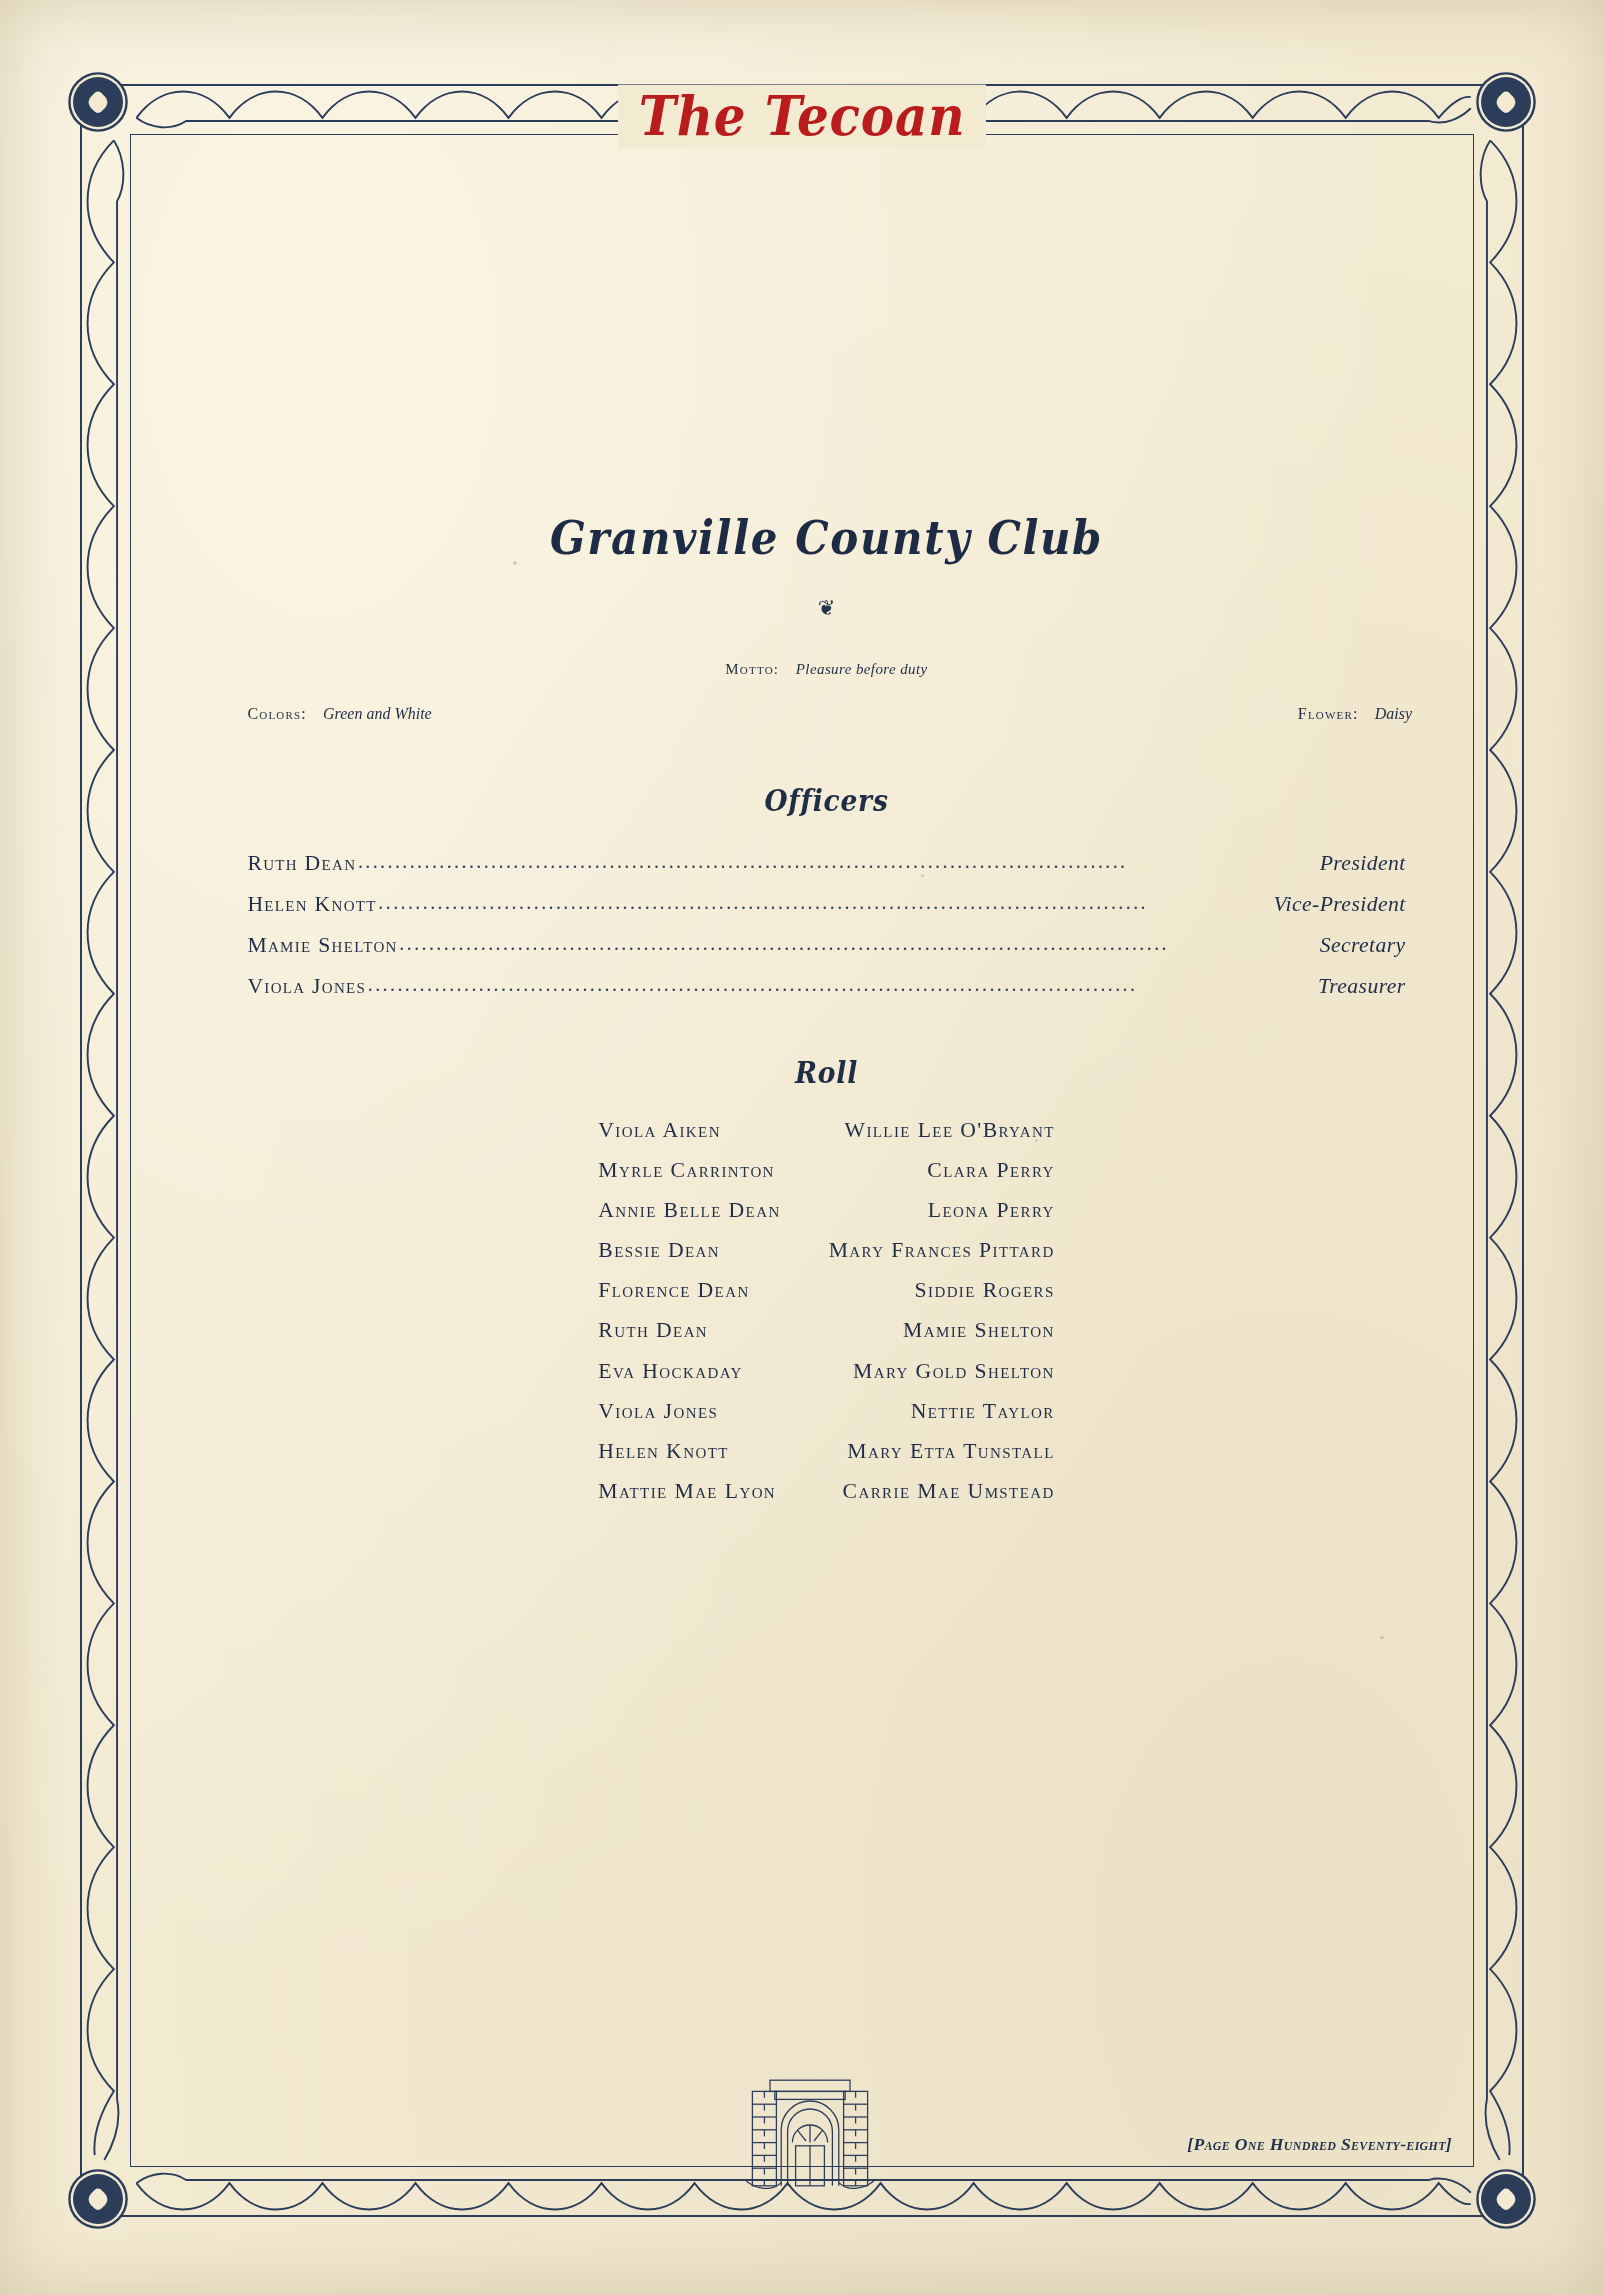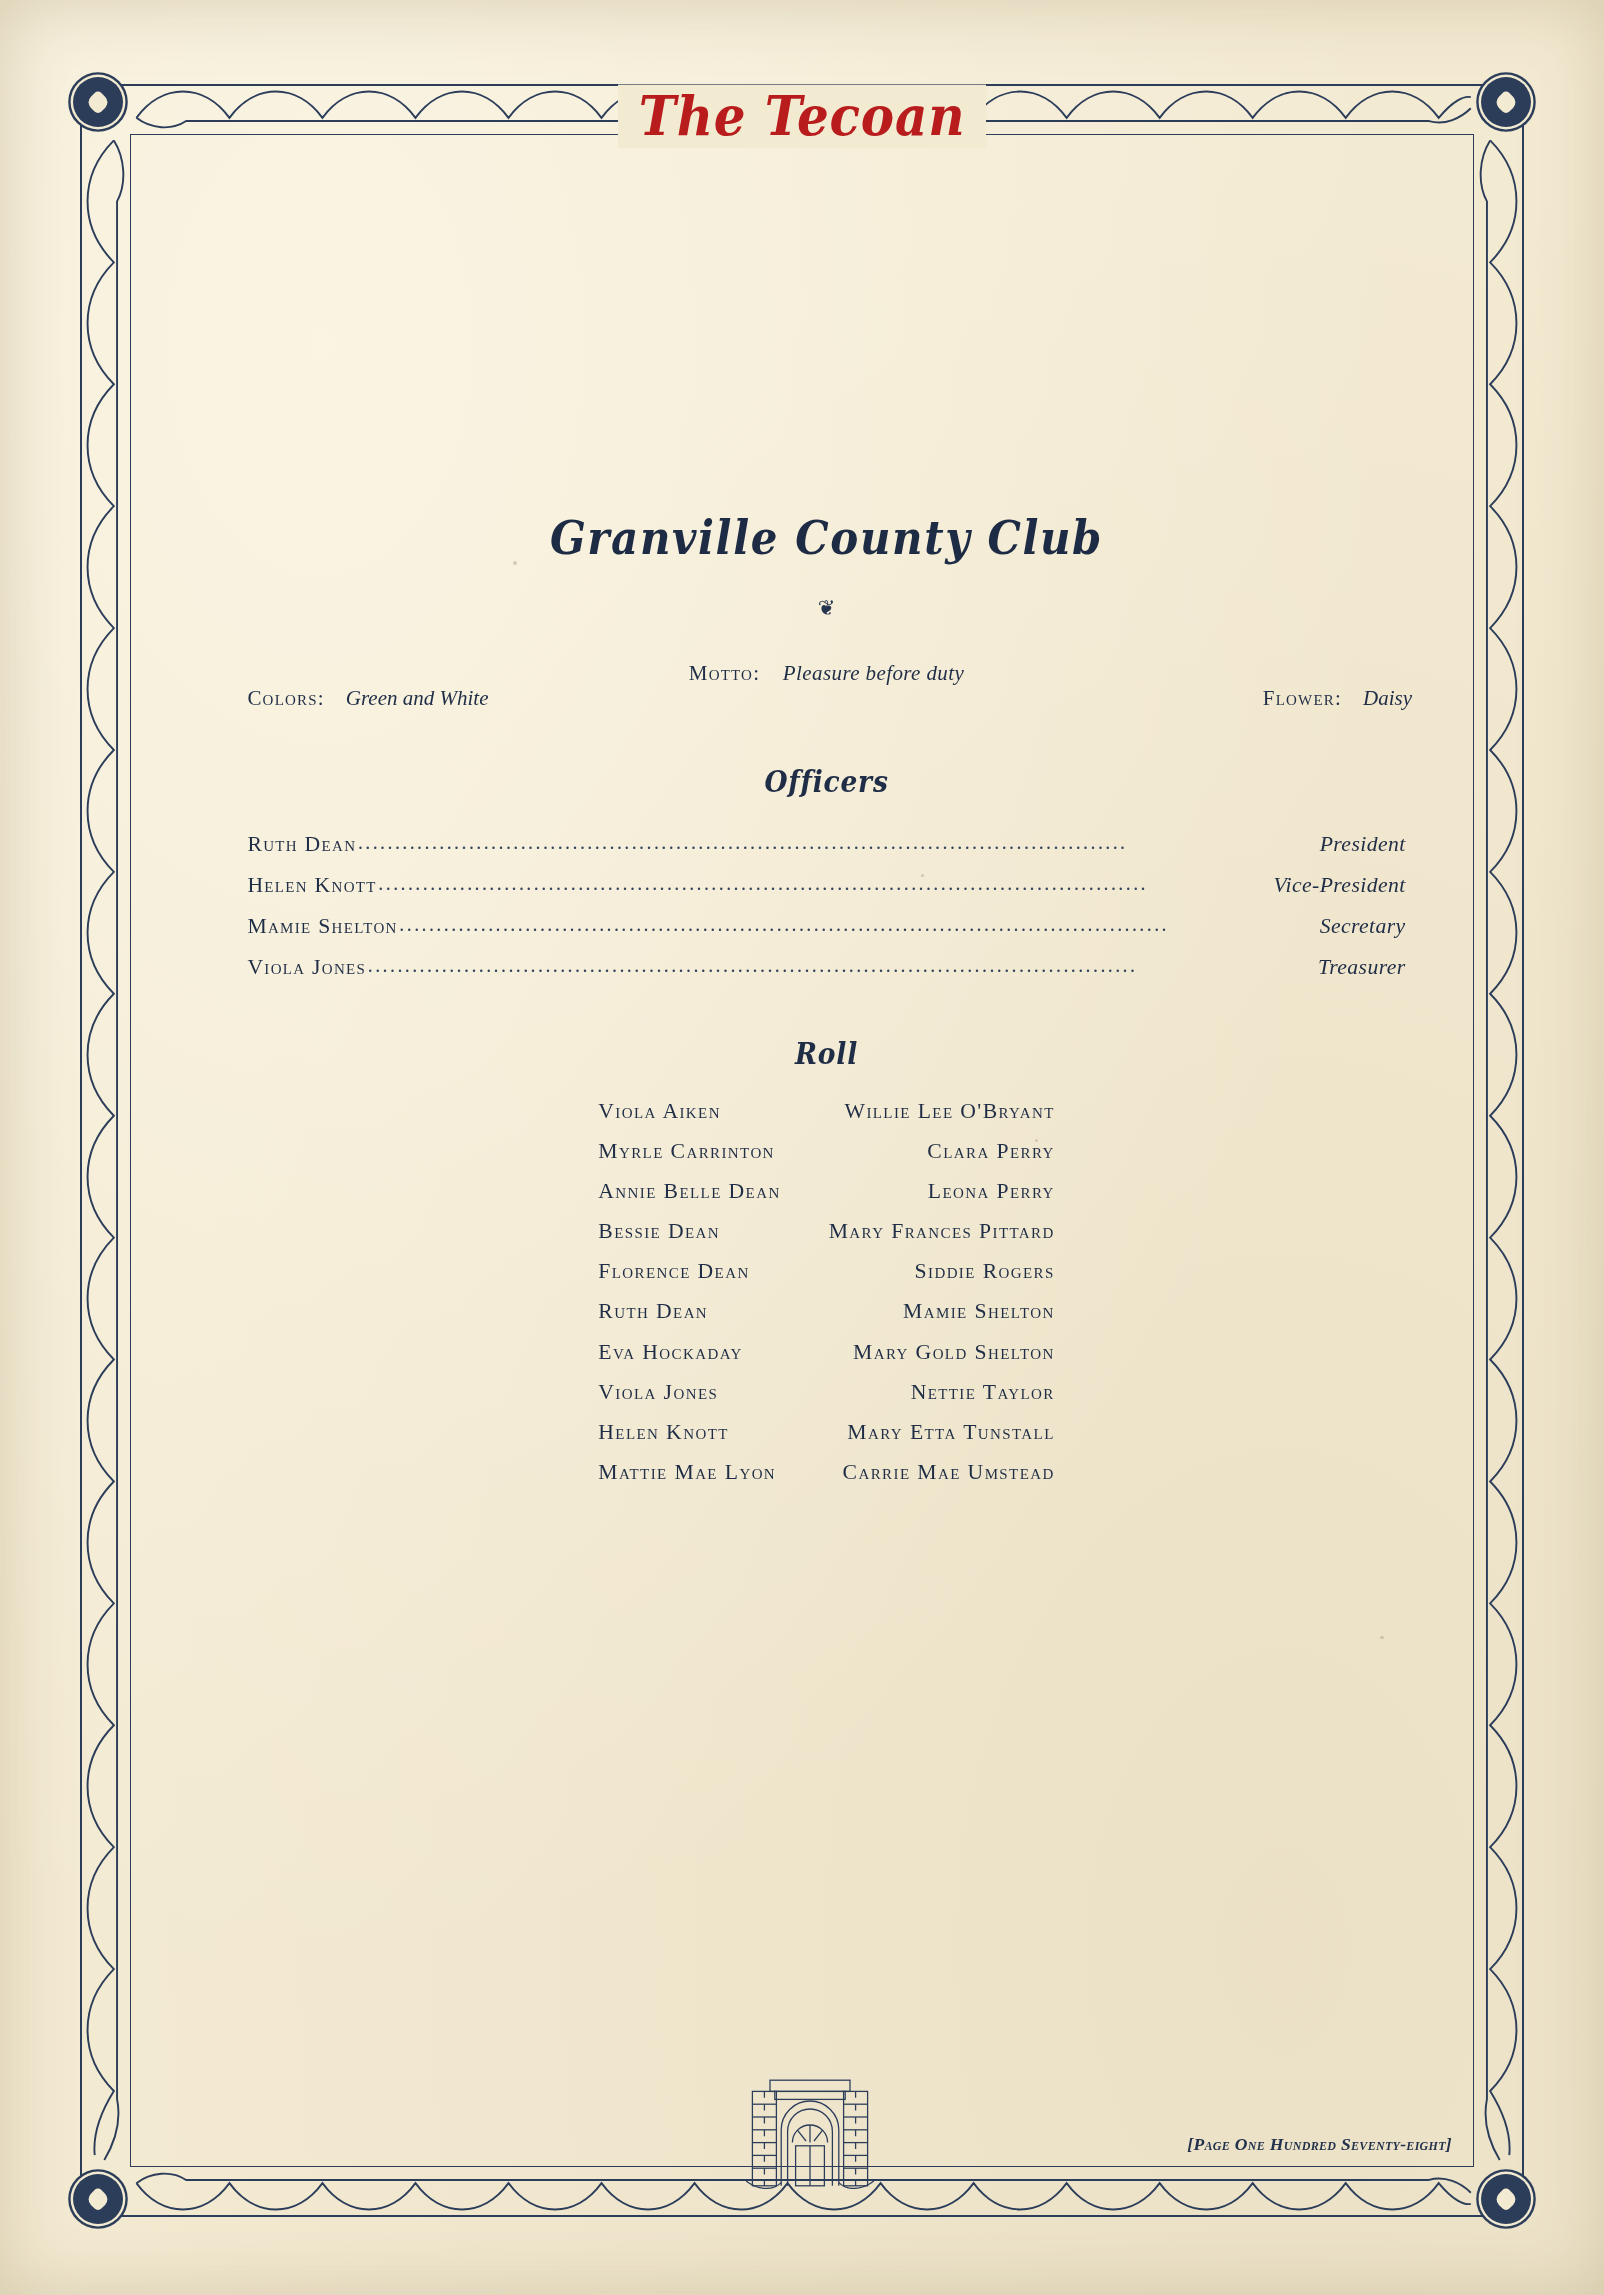--- a/index.html
+++ b/index.html
@@ -123,34 +123,35 @@
   }
   .fleuron {
     text-align: center;
     font-size: 21px;
     margin-top: 34px;
     color: #24344e;
   }
   .motto-row {
     text-align: center;
     margin-top: 40px;
-    font-size: 21px;
+    font-size: 15px;
     letter-spacing: 0.4px;
   }
   .sc {
     font-variant: small-caps;
     letter-spacing: 1.2px;
   }
   .ital {
     font-style: italic;
   }
   .colors-row {
     position: relative;
+    margin-top: 27px;
     height: 32px;
-    font-size: 21px;
+    font-size: 16px;
   }
   .colors-left {
     position: absolute;
     left: 6.4px;
     top: 0;
   }
   .flower-right {
     position: absolute;
     right: 0;
     top: 0;

